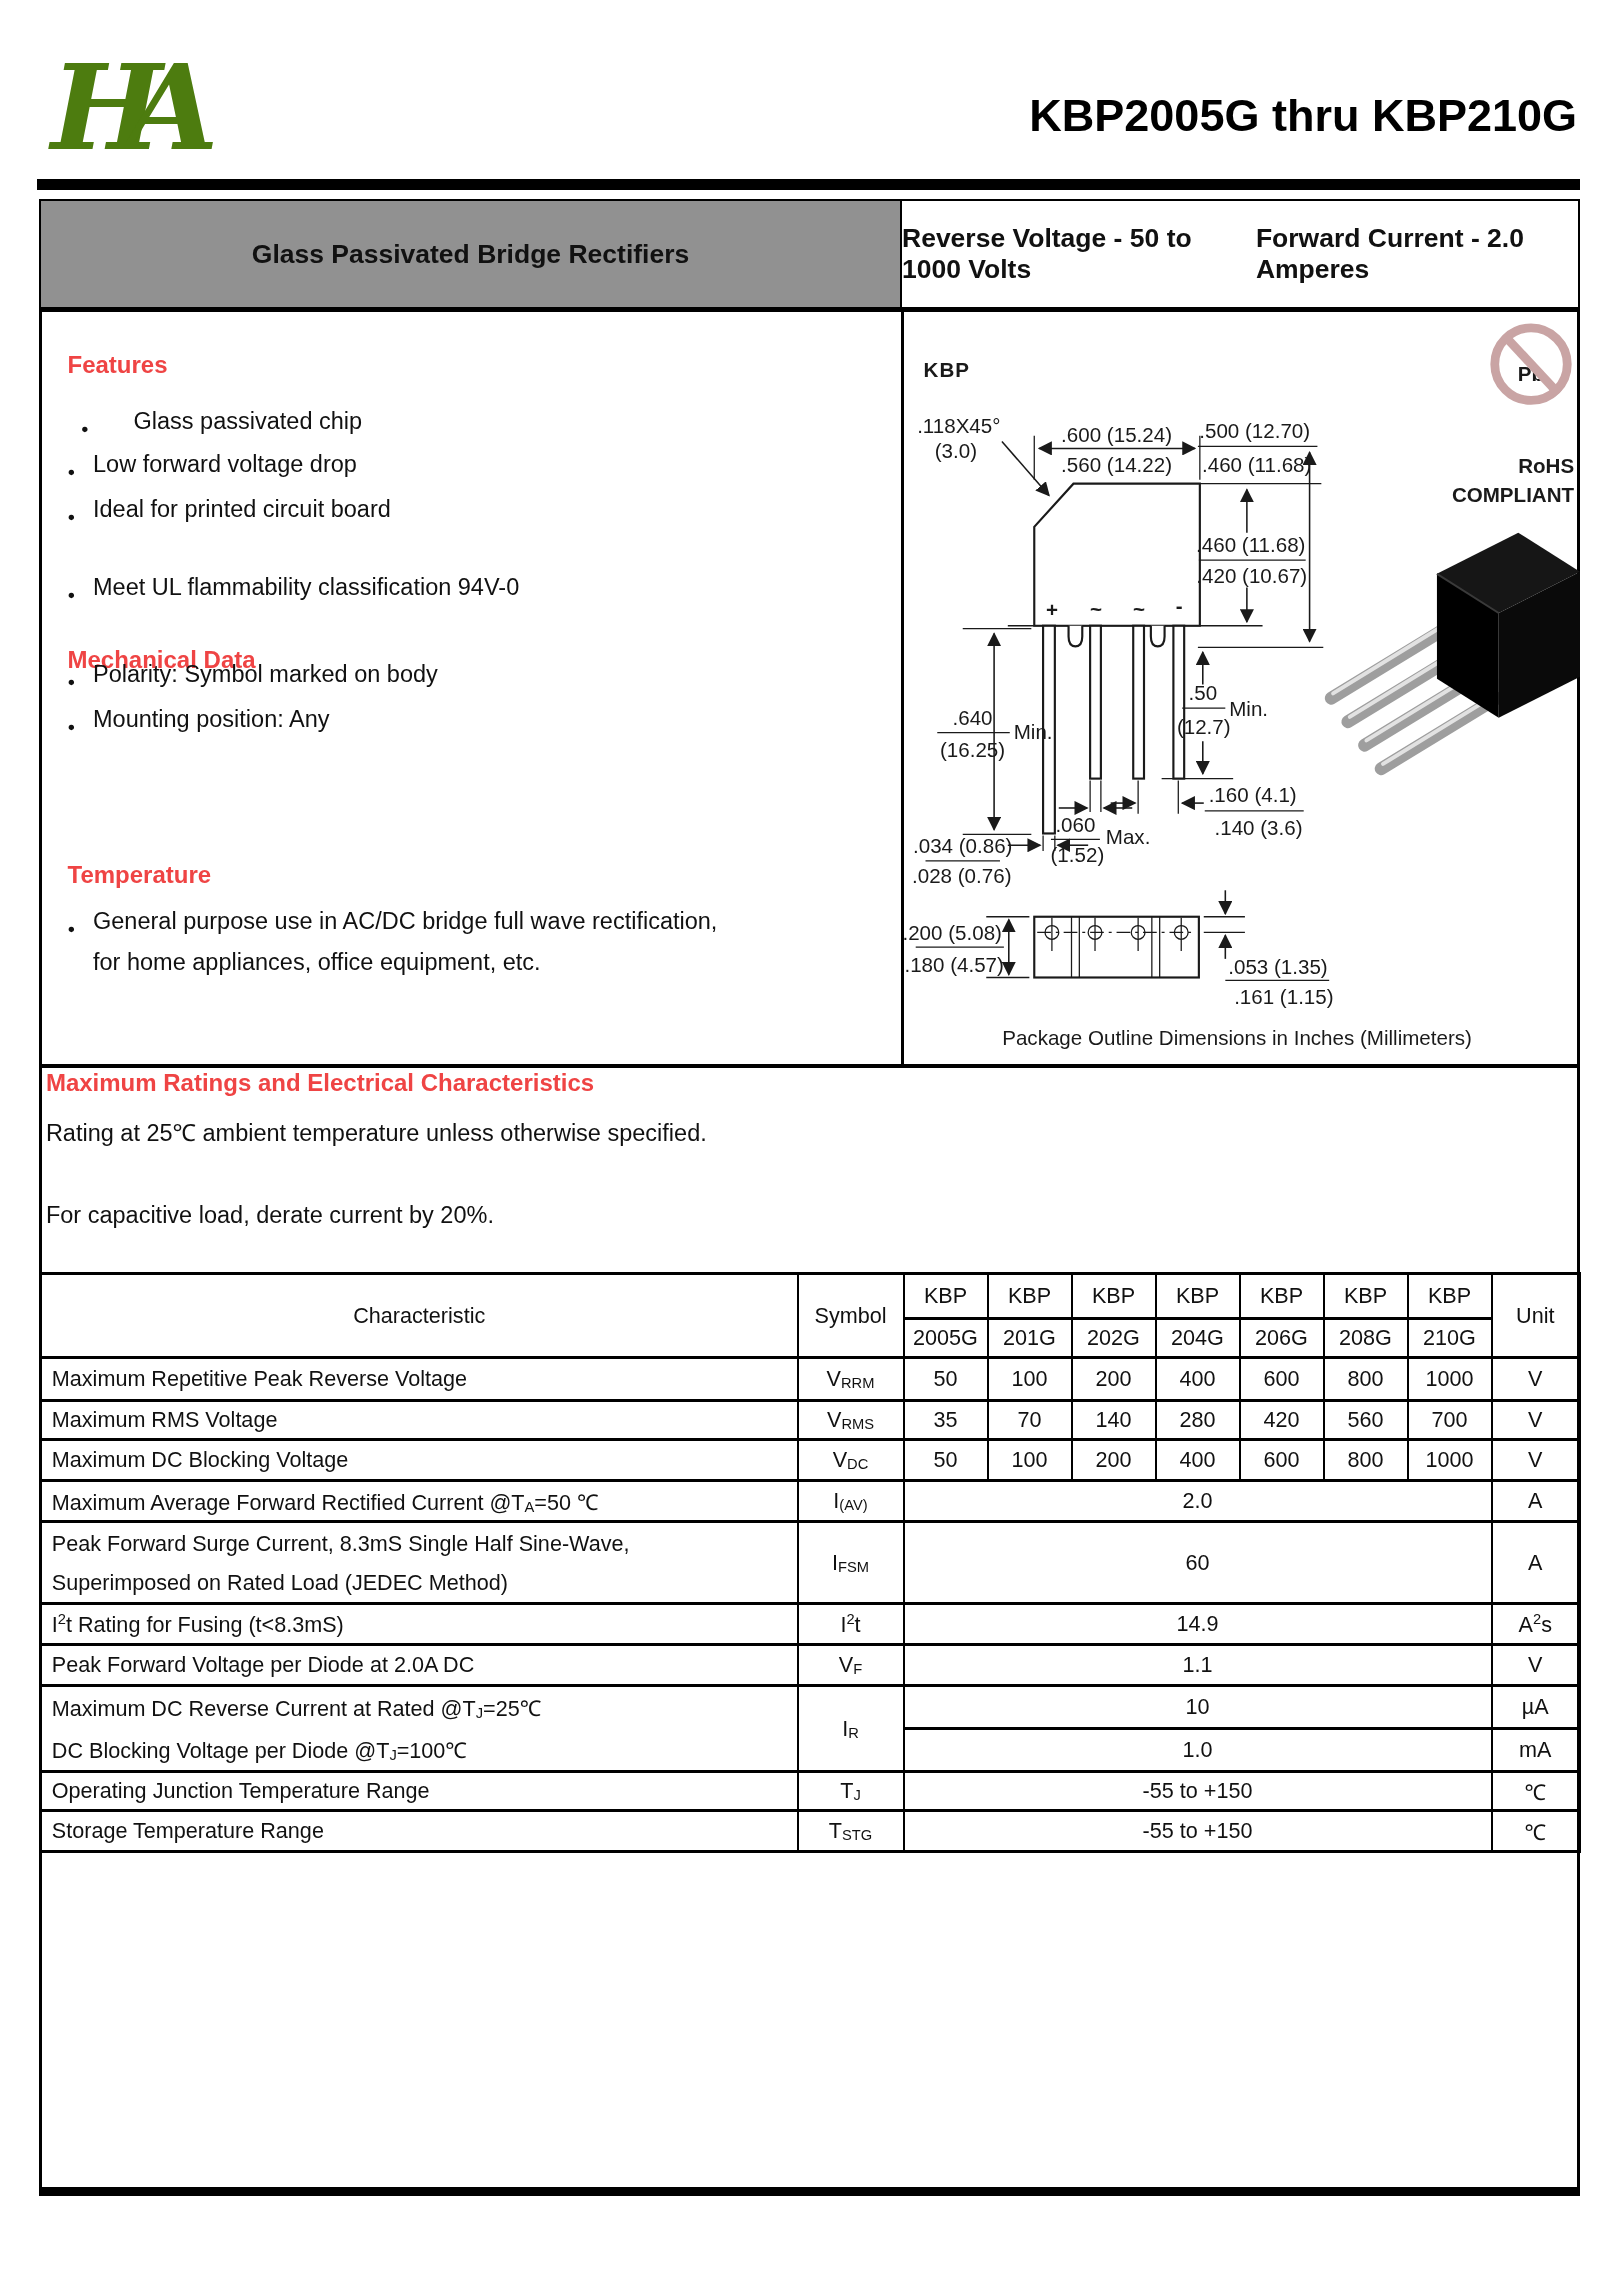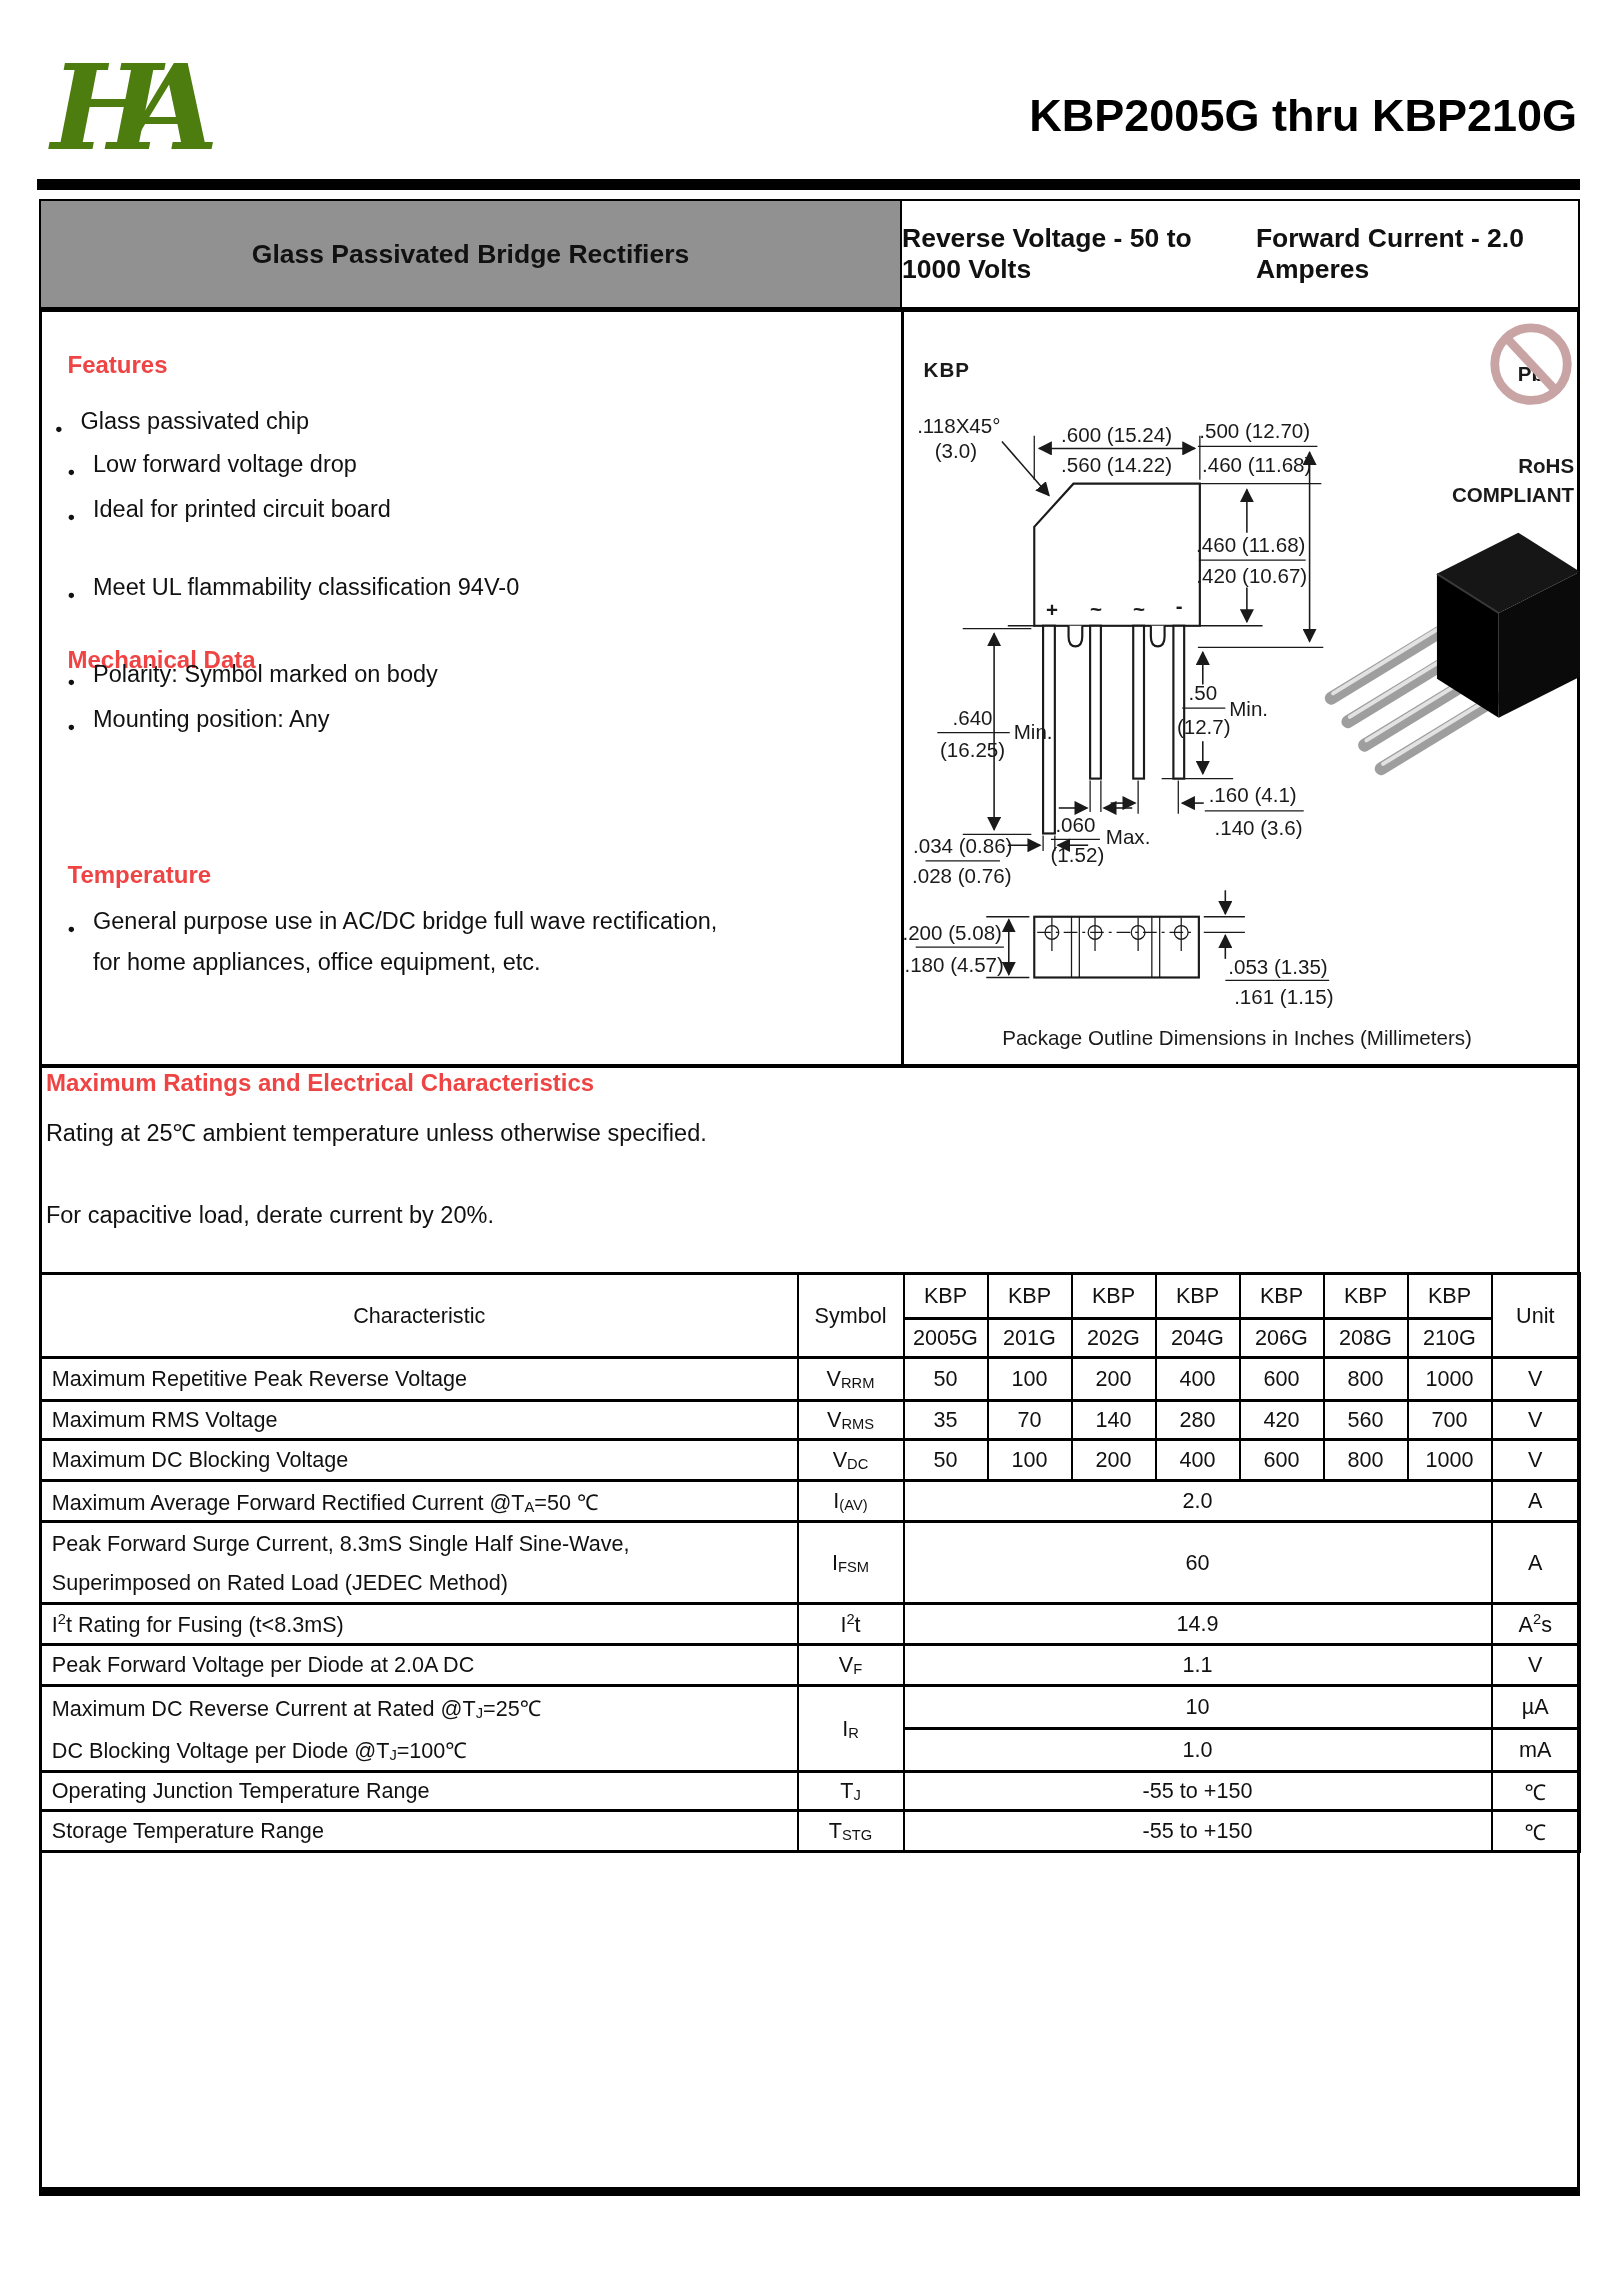--- a/index.html
+++ b/index.html
@@ -61,21 +61,21 @@
       <div>Reverse Voltage - 50 to 1000 Volts</div>
       <div>Forward Current - 2.0 Amperes</div>
     </div>
   </div>
 
   <div class="content">
     <div class="col-divider"></div>
     <div class="sect-divider"></div>
 
     <div class="h1" style="left:25.5px;top:39px;">Features</div>
-    <div class="bullet" style="left:13px;top:96px;">
+    <div class="bullet" style="left:39px;top:96px;gap:27px;">
         <span class="dot"></span>
         <span>Glass passivated chip</span>
       </div>
     <div class="bullet" style="left:25.5px;top:139px;">
         <span class="dot"></span>
         <span>Low forward voltage drop</span>
       </div>
     <div class="bullet" style="left:25.5px;top:184px;">
         <span class="dot"></span>
         <span>Ideal for printed circuit board</span>

